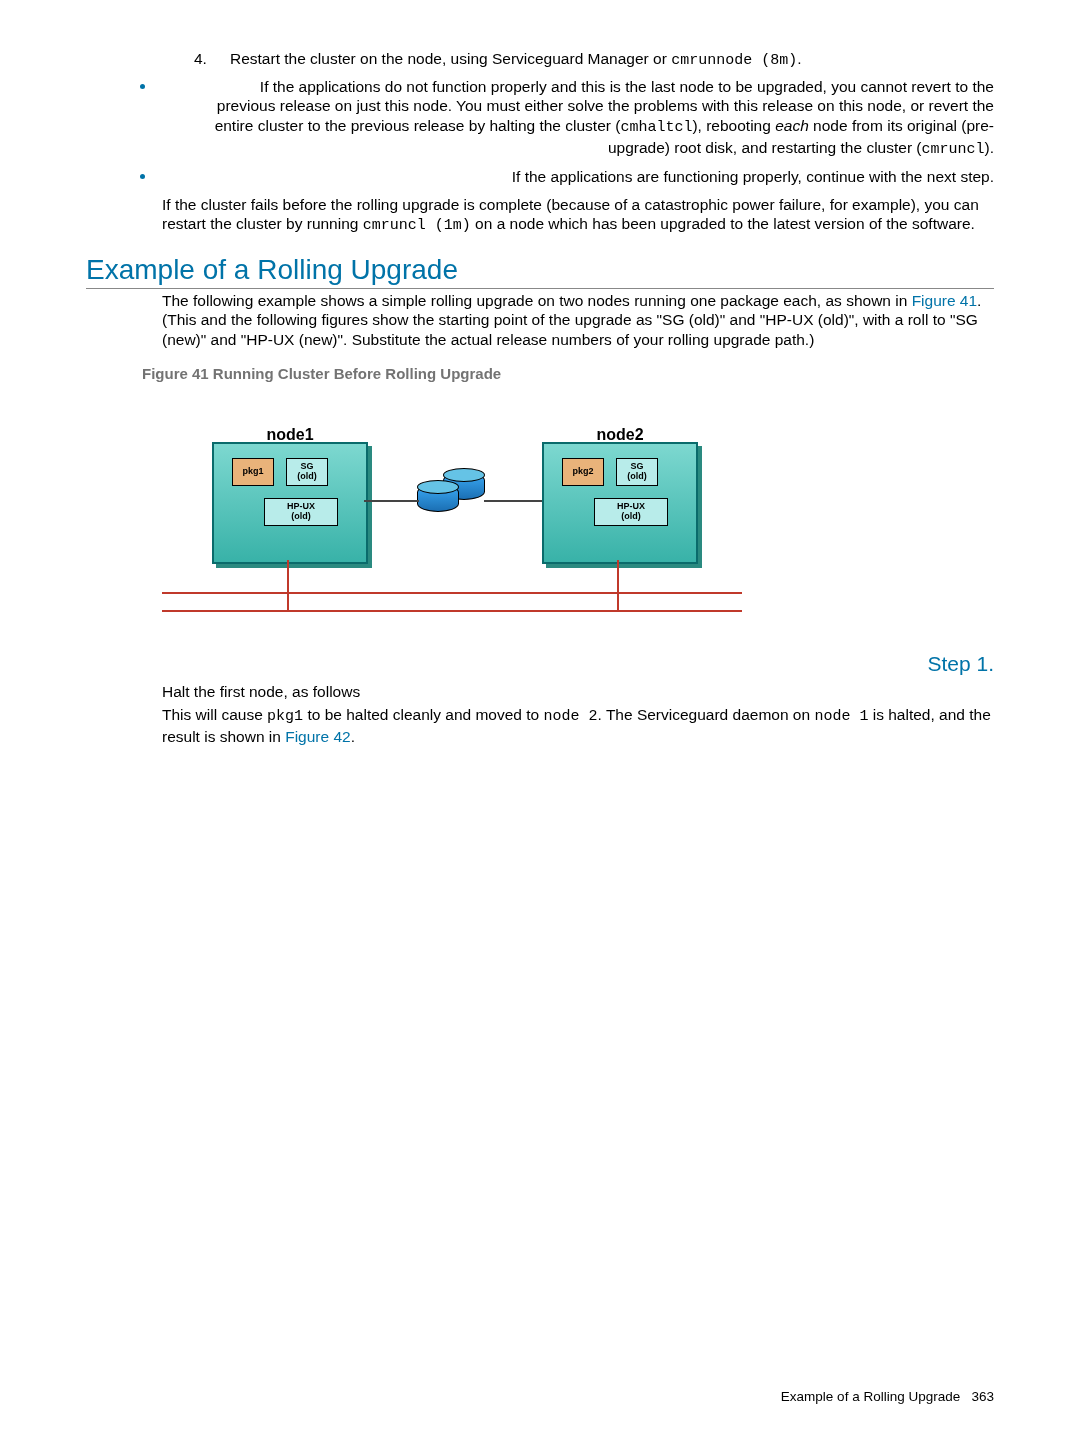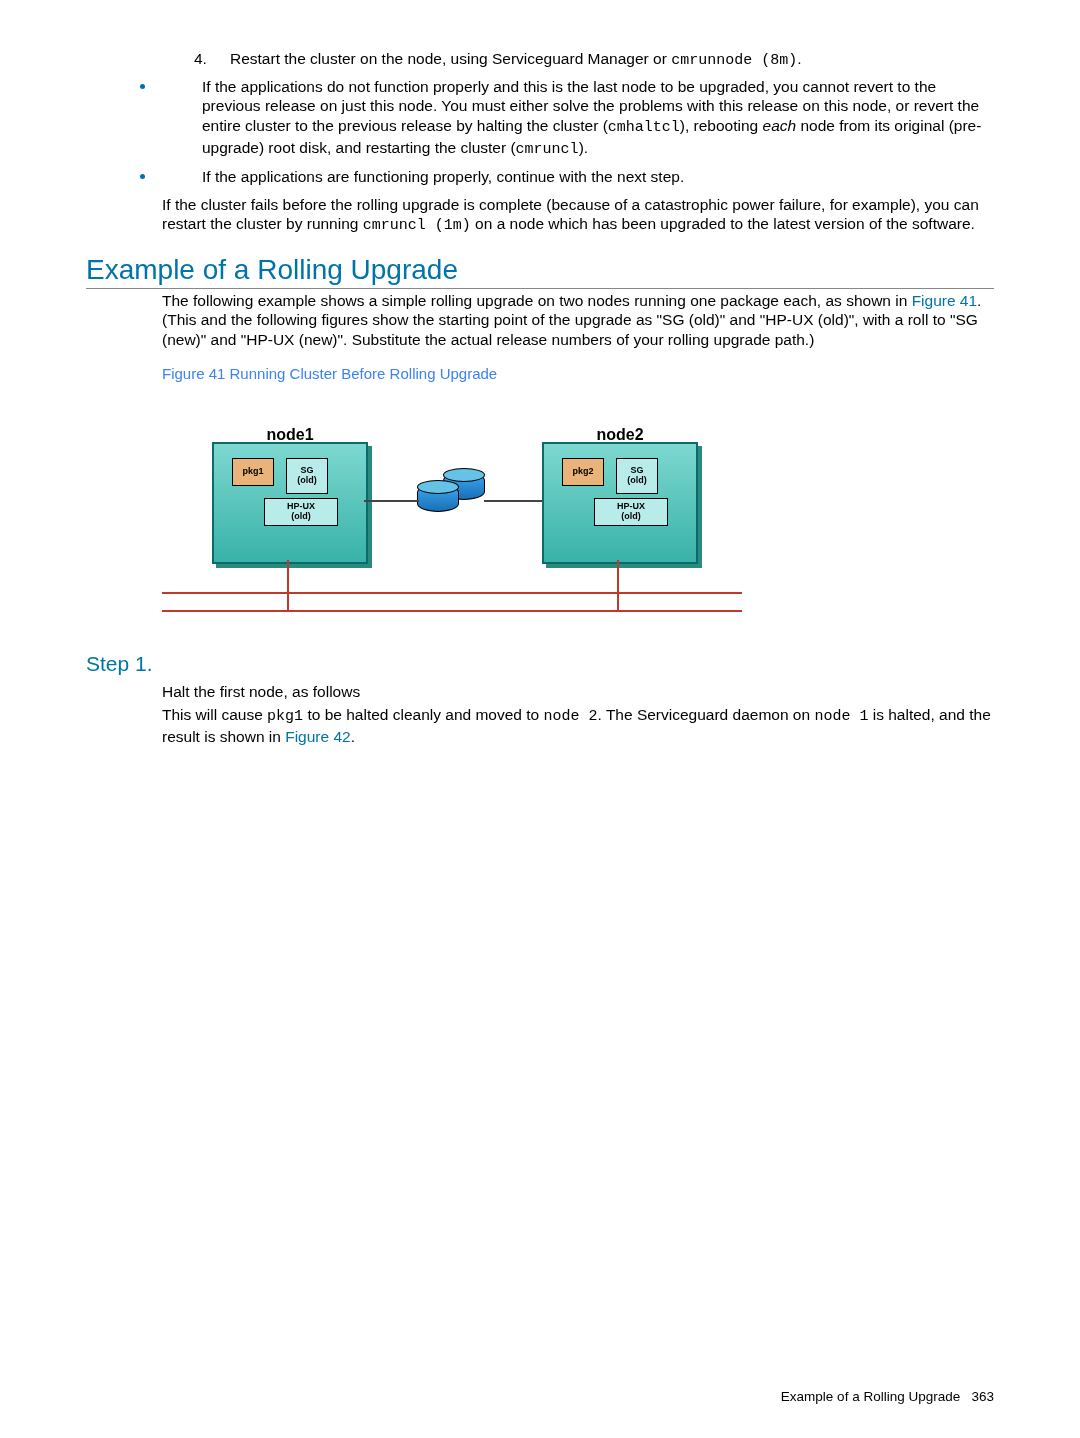--- a/index.html
+++ b/index.html
@@ -21,20 +21,21 @@
     display: flex;
     margin-left: 108px;
     margin-bottom: 8px;
   }
   .ol-step-4 .num {
     min-width: 30px;
     margin-right: 6px;
   }
   .bullet-list {
     margin-left: 76px;
+    text-align: right;
   }
   .bullet-item {
     position: relative;
     padding-left: 40px;
     margin-bottom: 8px;
     line-height: 1.25;
   }
   .bullet-item .dot {
     position: absolute;
     left: -22px;
@@ -74,42 +75,43 @@
     font-size: 28px;
     margin: 18px 0 2px 0;
     padding-bottom: 2px;
     border-bottom: 1px solid #888;
   }
   h3.step-heading {
     color: #0073a8;
     font-weight: normal;
     font-size: 21px;
     margin: 24px 0 6px 0;
+    text-align: right;
   }
   .note-block {
     margin-left: 76px;
     border-top: 1px solid #888;
     border-bottom: 1px solid #888;
     padding: 8px 0;
     margin-top: 12px;
     margin-bottom: 12px;
     line-height: 1.25;
   }
   .note-label {
     color: #0073a8;
     font-weight: bold;
     margin-right: 14px;
   }
   .link {
     color: #0073a8;
   }
   .fig-caption {
-    margin-left: 76px;
-    color: #3b82f6;
-    font-weight: normal;
+    margin-left: 56px;
+    color: #737373;
+    font-weight: bold;
     font-size: 15px;
     margin-top: 16px;
     margin-bottom: 22px;
   }
   .command-line {
     margin-left: 76px;
     margin-top: 4px;
     margin-bottom: 4px;
   }
   .footer {
@@ -163,21 +165,21 @@
     font-weight: bold;
   }
   .pkg {
     width: 42px; height: 28px;
     top: 14px;
     background: #e9b37a;
   }
   .n1 .pkg { left: 18px; }
   .n2 .pkg { left: 18px; }
   .sg {
-    width: 42px; height: 36px;
+    width: 42px; height: 28px;
     top: 14px; left: 72px;
     background: #b8ecea;
   }
   .hpux {
     width: 74px; height: 28px;
     top: 54px; left: 50px;
     background: #b8ecea;
   }
   .disks {
     position: absolute;

